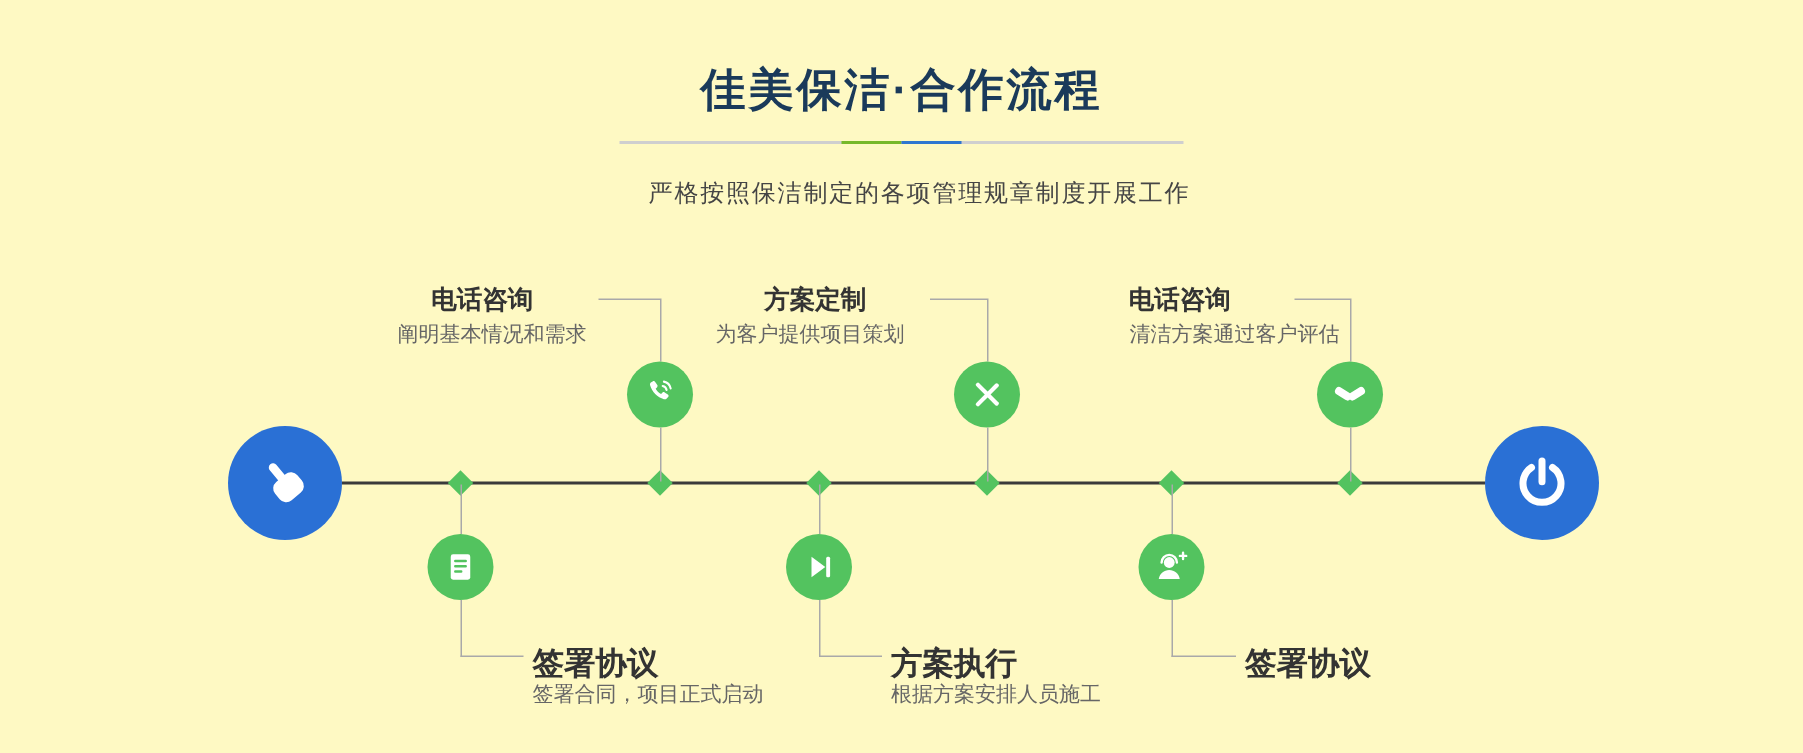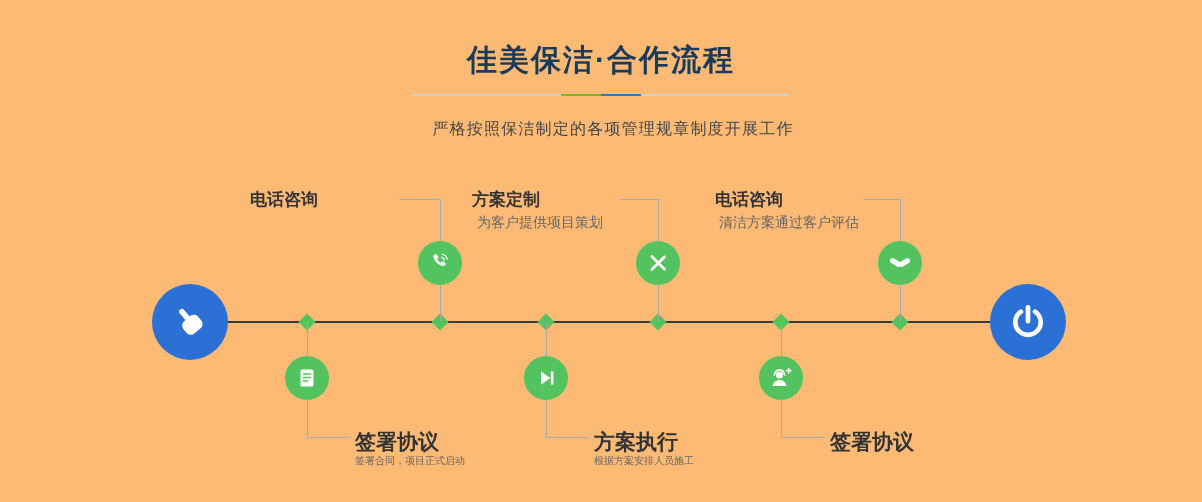--- a/index.html
+++ b/index.html
@@ -1,17 +1,17 @@
 <!DOCTYPE html>
 <html style="--accent-blue: #2a70d5; --accent-green: #53c35f; --title-navy: #1a3a5a; --divider-green: #76b82a; --divider-blue: #2e77d0;"><head>
 <meta charset="utf-8">
 <style>
   html,body{margin:0;padding:0;background:#fff;}
   .canvas{
-    position:relative;width:1202px;height:502px;background:#fdba74;overflow:hidden;
+    position:relative;width:1202px;height:502px;background:#fef9c3;overflow:hidden;
     font-family:"Liberation Sans","DejaVu Sans",sans-serif;
   }
   
   .page-title{
     position:absolute;top:40px;left:0;width:100%;margin:0;
     text-align:center;font-size:30px;font-weight:bold;letter-spacing:2px;
     color:var(--title-navy,#1a3a5a);
   }
   .divider{position:absolute;left:413px;top:94px;width:376px;height:2px;background:#cfcfcf;}
   .divider .seg{position:absolute;top:0;height:2px;width:40px;display:block;}
@@ -32,24 +32,24 @@
     background:var(--accent-green,#53c35f);display:flex;align-items:center;justify-content:center;
   }
   .diamond{
     position:absolute;top:316px;width:12px;height:12px;
     background:var(--accent-green,#53c35f);transform:rotate(45deg);
   }
   .conn{position:absolute;background:#a9a9a9;}
   .conn.h{height:1px;}
   .conn.v{width:1px;}
   
-  .t-title{position:absolute;top:188px;font-size:17px;font-weight:bold;color:#333;text-align:left;}
+  .t-title{position:absolute;top:188px;font-size:17px;font-weight:bold;color:#333;text-align:center;}
   .t-desc{position:absolute;top:214px;font-size:14px;color:#666;text-align:center;}
   .b-title{position:absolute;top:428px;font-size:21px;font-weight:bold;color:#333;}
-  .b-desc{position:absolute;top:454px;font-size:10px;color:#666;}
+  .b-desc{position:absolute;top:454px;font-size:14px;color:#666;}
   svg{display:block;}
 </style>
 </head>
 <body>
 
 <div class="canvas">
 
   <h1 class="page-title">佳美保洁·合作流程</h1>
   <div class="divider">
     <span class="seg green"></span>
@@ -80,20 +80,21 @@
   </div>
 
   <div class="diamond" style="left:301px;"></div>
   <div class="diamond" style="left:434px;"></div>
   <div class="diamond" style="left:540px;"></div>
   <div class="diamond" style="left:652px;"></div>
   <div class="diamond" style="left:775px;"></div>
   <div class="diamond" style="left:894px;"></div>
 
   <div class="t-title" style="left:250px;width:143px;">电话咨询</div>
+  <div class="t-desc" style="left:250px;width:156px;">阐明基本情况和需求</div>
   <div class="conn h" style="left:399px;top:199px;width:41px;"></div>
   <div class="conn v" style="left:440px;top:199px;height:42px;"></div>
   <div class="step-circle" style="left:418px;top:241px;">
     <span>
       <svg width="24" height="24" viewBox="0 0 24 24">
         <path d="M7.1 3.4c.5-.5 1.3-.4 1.7.2l1.4 2.1c.3.4.2 1-.1 1.4l-1 1c.8 1.5 2 2.8 3.6 3.6l1-1c.4-.4 1-.4 1.4-.1l2.1 1.4c.6.4.7 1.2.2 1.7l-.9.9c-.5.5-1.2.7-1.9.5-2.1-.6-4.1-1.7-5.8-3.4C7.1 10 6 8 5.4 5.9c-.2-.7 0-1.4.5-1.9z" fill="#fff"></path>
         <path d="M13.8 6.4c1.3.3 2.3 1.3 2.6 2.6" stroke="#fff" stroke-width="1.4" fill="none" stroke-linecap="round"></path>
         <path d="M14.6 3.4c2.3.5 4 2.2 4.5 4.5" stroke="#fff" stroke-width="1.4" fill="none" stroke-linecap="round"></path>
       </svg>
     </span>
@@ -110,21 +111,21 @@
         <g fill="#fff">
           <rect x="10.9" y="1.8" width="2.8" height="20.4" rx="1.2" transform="rotate(45 12 12)"></rect>
           <rect x="10.9" y="1.8" width="2.8" height="20.4" rx="1.2" transform="rotate(-45 12 12)"></rect>
         </g>
       </svg>
     </span>
   </div>
   <div class="conn v" style="left:658px;top:285px;height:36px;"></div>
 
   <div class="t-title" style="left:715px;width:143px;">电话咨询</div>
-  <div class="t-desc" style="left:711px;width:156px;font-family:Liberation Serif, serif;">清洁方案通过客户评估</div>
+  <div class="t-desc" style="left:745px;width:156px;font-family:Liberation Serif, serif;">清洁方案通过客户评估</div>
   <div class="conn h" style="left:863px;top:199px;width:37px;"></div>
   <div class="conn v" style="left:900px;top:199px;height:42px;"></div>
   <div class="step-circle" style="left:878px;top:241px;">
     <span>
       <svg width="24" height="24" viewBox="0 0 24 24">
         <g fill="#fff">
           <rect x="1.5" y="8.8" width="12" height="5.4" rx="2.7" transform="rotate(32 7.5 11.5)"></rect>
           <rect x="10.5" y="8.8" width="12" height="5.4" rx="2.7" transform="rotate(-32 16.5 11.5)"></rect>
         </g>
       </svg>

